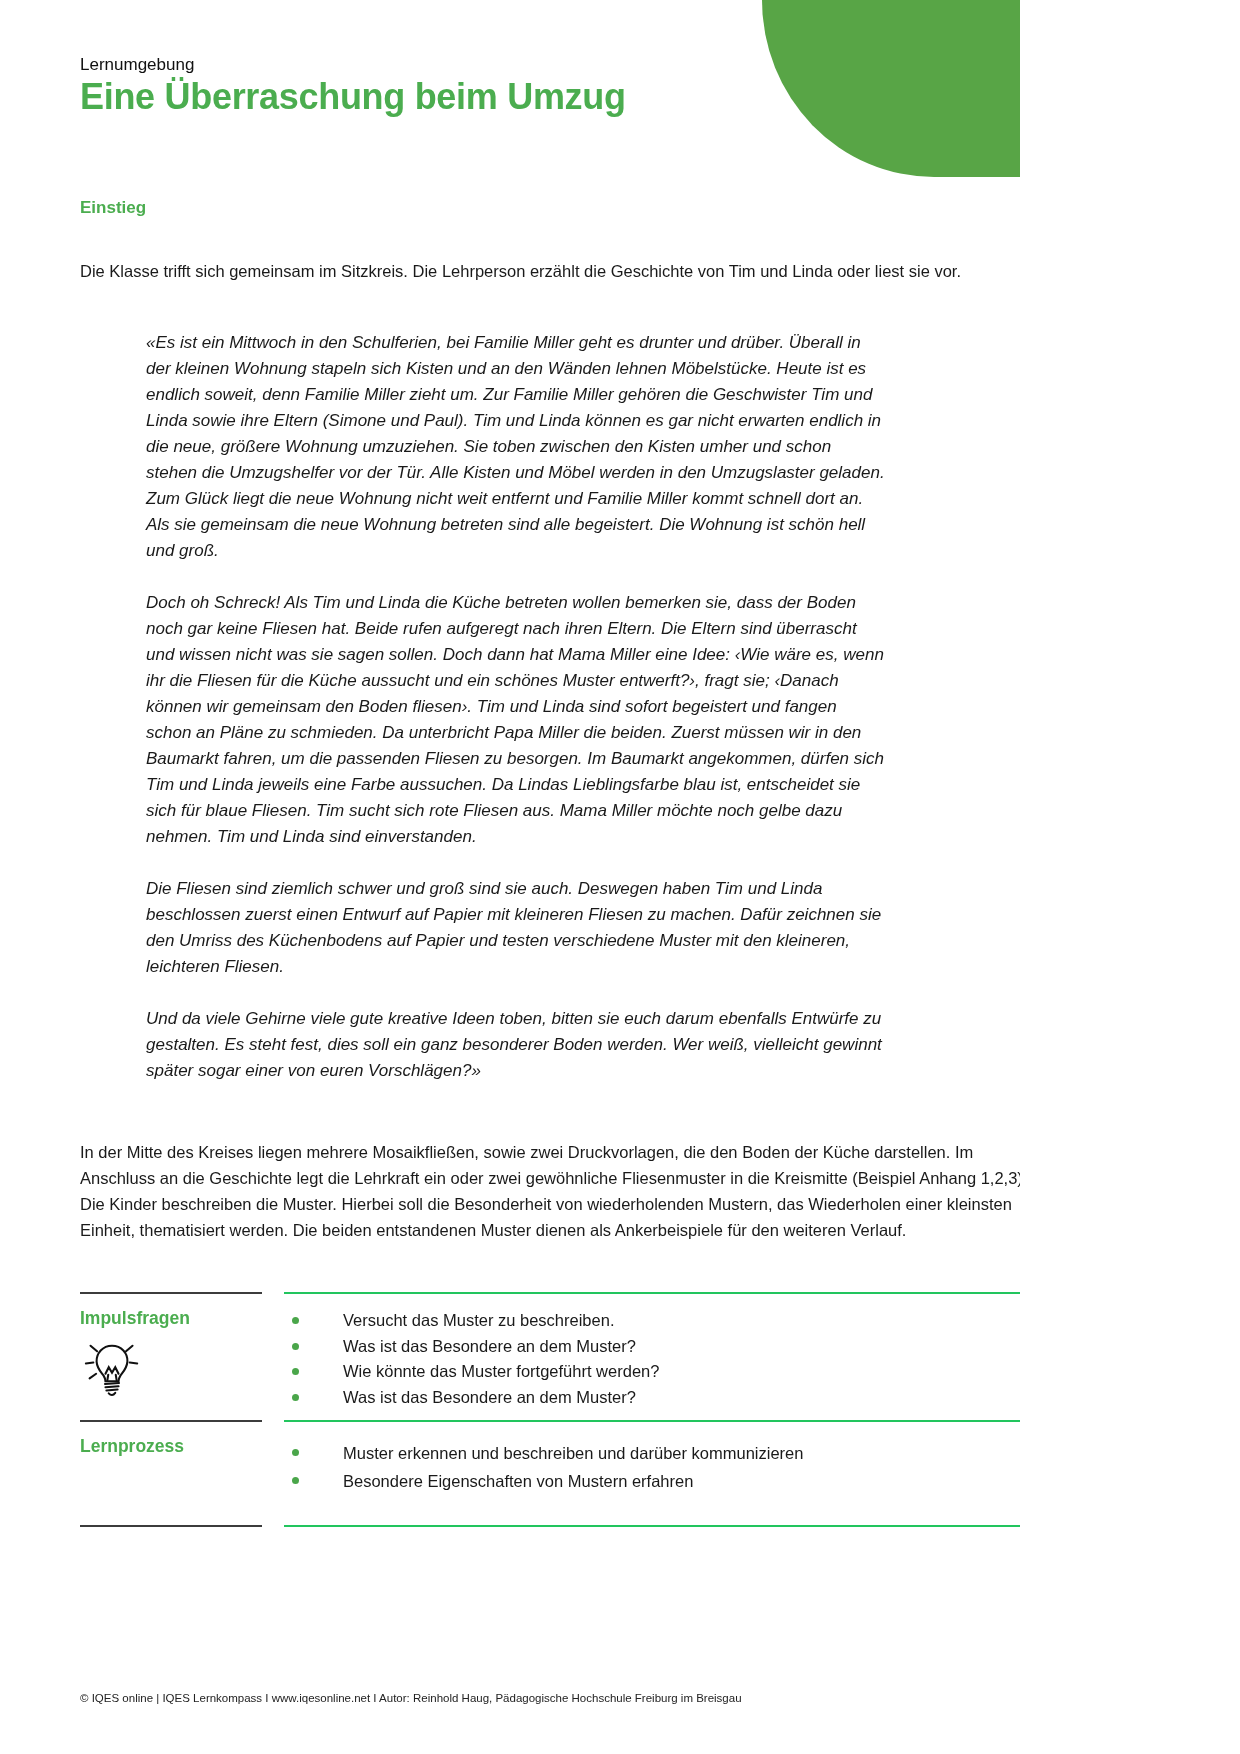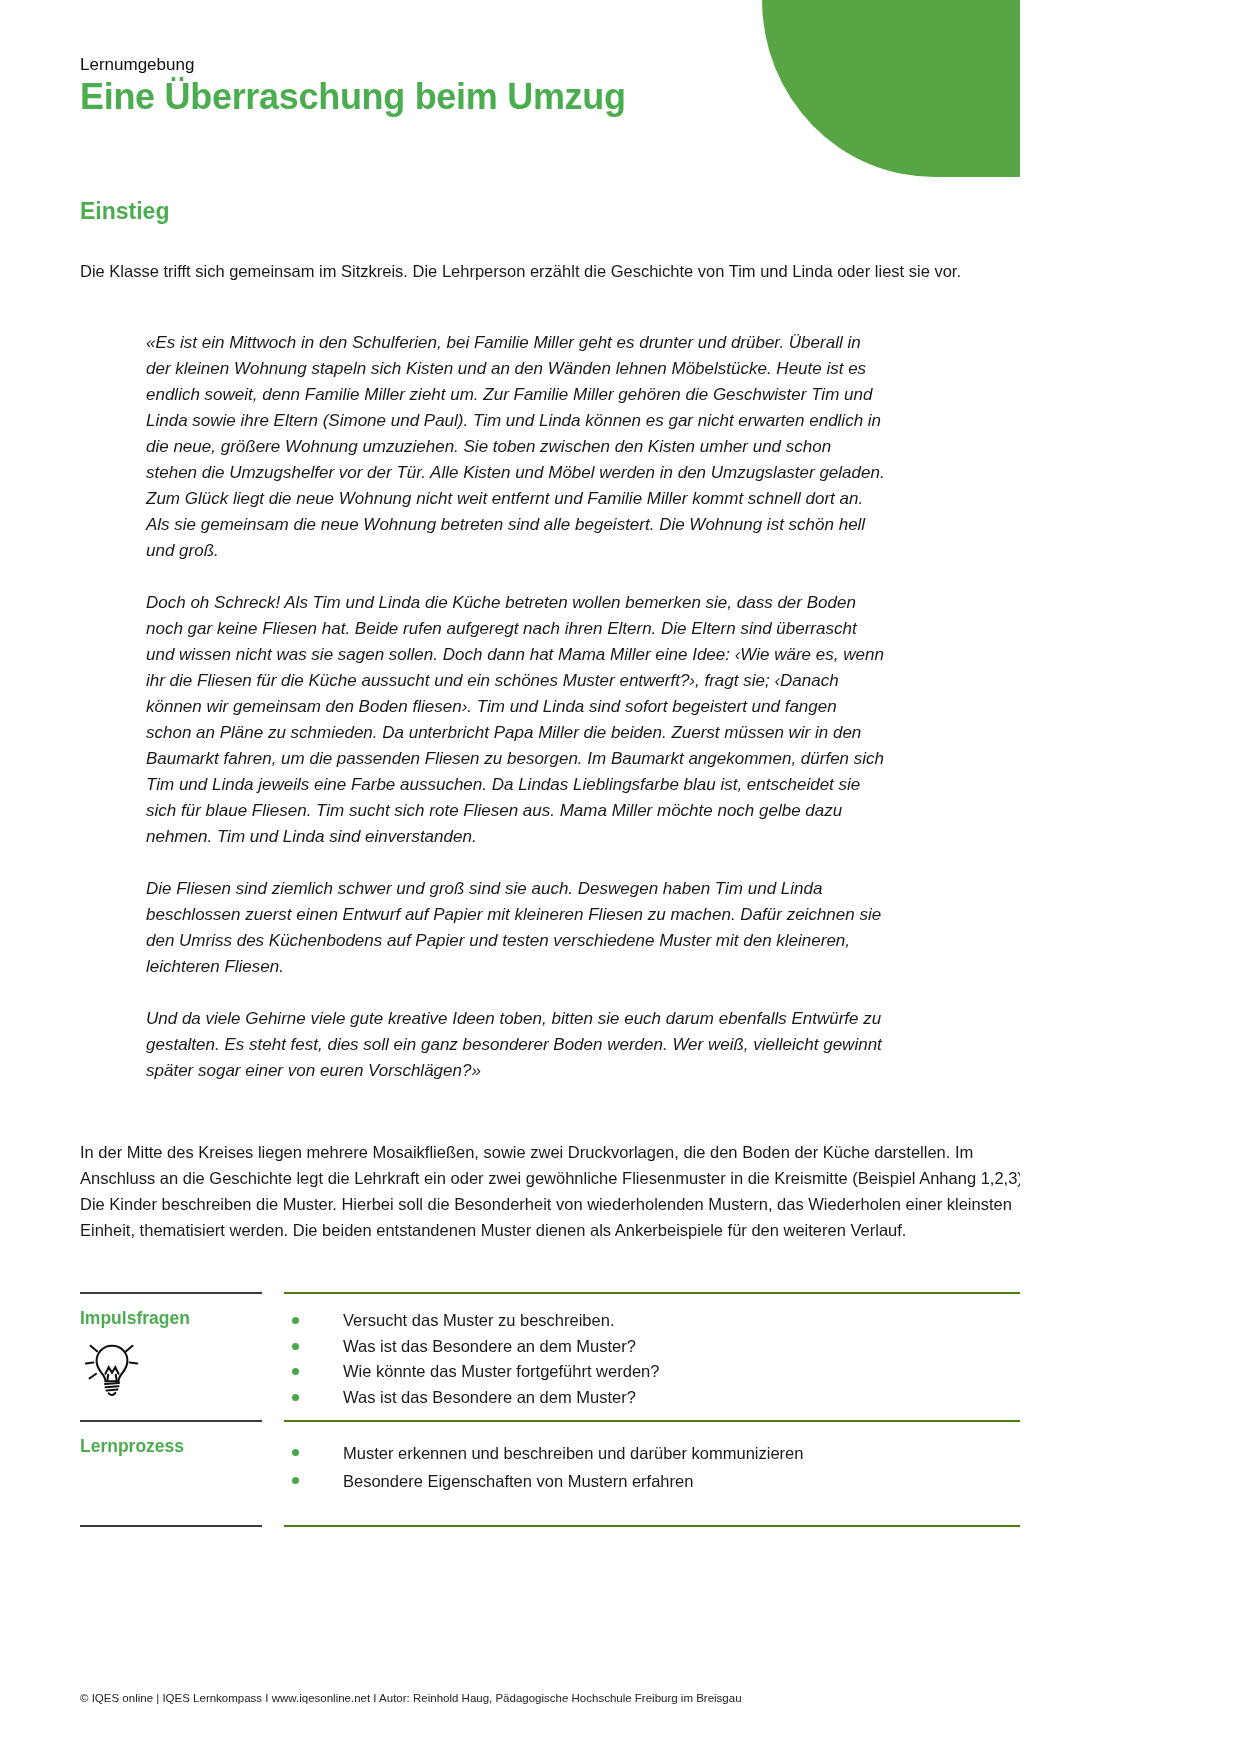--- a/index.html
+++ b/index.html
@@ -23,21 +23,21 @@
     position:absolute;left:80px;top:55px;
     font-size:17px;color:#111;
   }
   .title{
     position:absolute;left:80px;top:76px;margin:0;
     font-size:36px;font-weight:bold;color:#4bad4f;
     letter-spacing:-0.3px;
   }
   .h-einstieg{
     position:absolute;left:80px;top:198px;margin:0;
-    font-size:23px;font-weight:bold;color:#4bad4f;
+    font-size:17px;font-weight:bold;color:#4bad4f;
   }
   .intro{
     position:absolute;left:80px;top:258px;width:940px;margin:0;
     font-size:16.5px;line-height:26px;
   }
   .story{
     position:absolute;left:146px;top:330px;width:740px;
     font-style:italic;font-size:17px;line-height:26px;
   }
   .story p{margin:0 0 26px 0;}
@@ -50,21 +50,21 @@
     position:absolute;left:80px;top:1292px;width:1043px;
   }
   .trow{display:flex;gap:16px;}
   .tlabel{
     width:182px;margin-right:6px;
     border-top:2px solid #3c3c3c;
     padding-top:14px;box-sizing:border-box;
     color:#4bad4f;font-weight:bold;font-size:17.5px;
   }
   .tcontent{
-    flex:1;border-top:2px solid #4d7c0f;
+    flex:1;border-top:2px solid #22c55e;
     box-sizing:border-box;
   }
   .row-1{height:128px;}
   .row-2{height:105px;}
   .row-1 .tcontent{padding-top:14px;}
   .row-2 .tcontent{padding-top:17px;}
   ul.bullets{list-style:none;margin:0;padding:0;}
   .bullets li{
     position:relative;padding-left:59px;
     font-size:16.5px;color:#1a1a1a;

